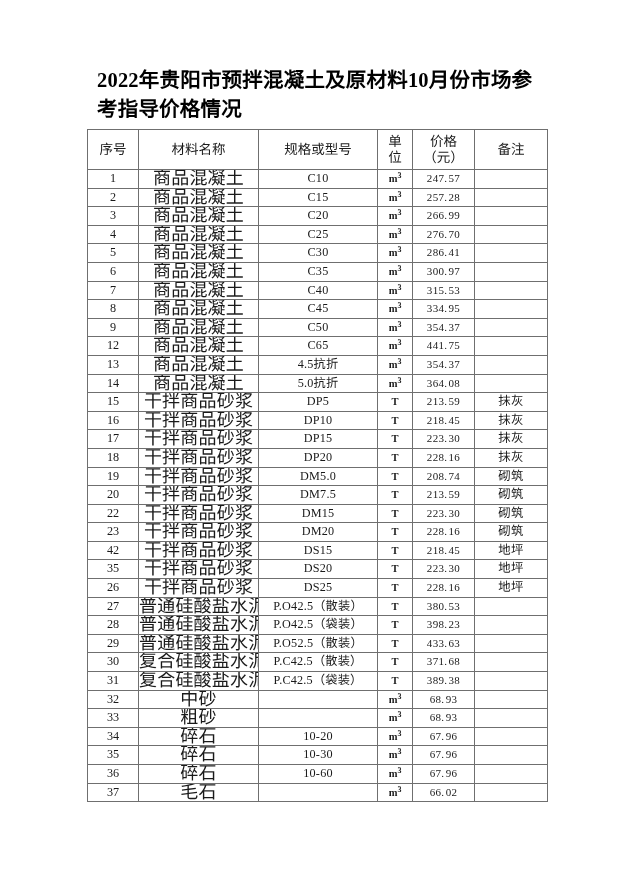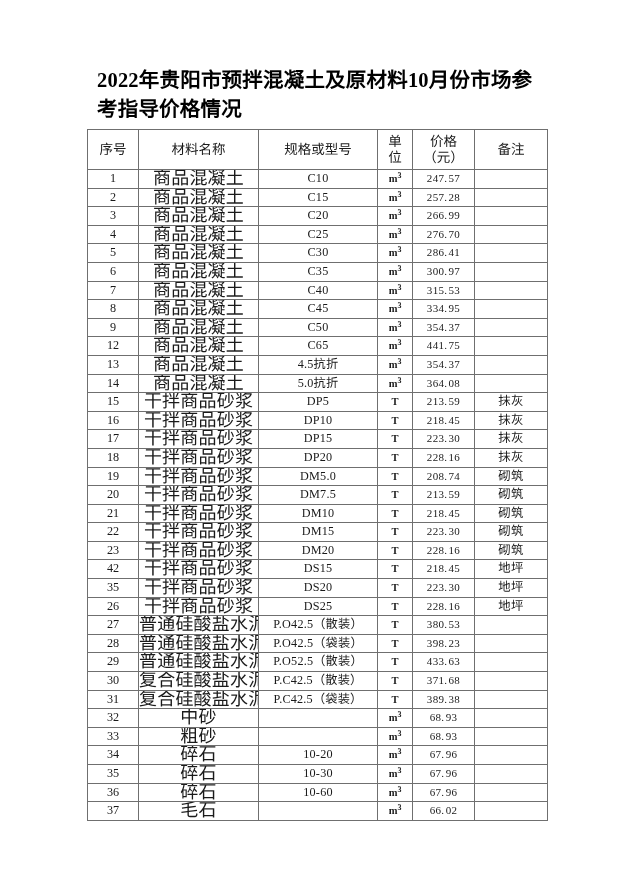--- a/index.html
+++ b/index.html
@@ -283,28 +283,20 @@
           </tr>
           <tr>
             <td class="idx">20</td>
             <td class="name">干拌商品砂浆</td>
             <td class="spec">DM7.5</td>
             <td class="unit">T</td>
             <td class="price">213.<span class="num-gap"> </span>59</td>
             <td class="remark">砌筑</td>
           </tr>
           <tr>
-            <td class="idx">21</td>
-            <td class="name">干拌商品砂浆</td>
-            <td class="spec">DM10</td>
-            <td class="unit">T</td>
-            <td class="price">218.<span class="num-gap"> </span>45</td>
-            <td class="remark">砌筑</td>
-          </tr>
-          <tr>
             <td class="idx">22</td>
             <td class="name">干拌商品砂浆</td>
             <td class="spec">DM15</td>
             <td class="unit">T</td>
             <td class="price">223.<span class="num-gap"> </span>30</td>
             <td class="remark">砌筑</td>
           </tr>
           <tr>
             <td class="idx">23</td>
             <td class="name">干拌商品砂浆</td>

